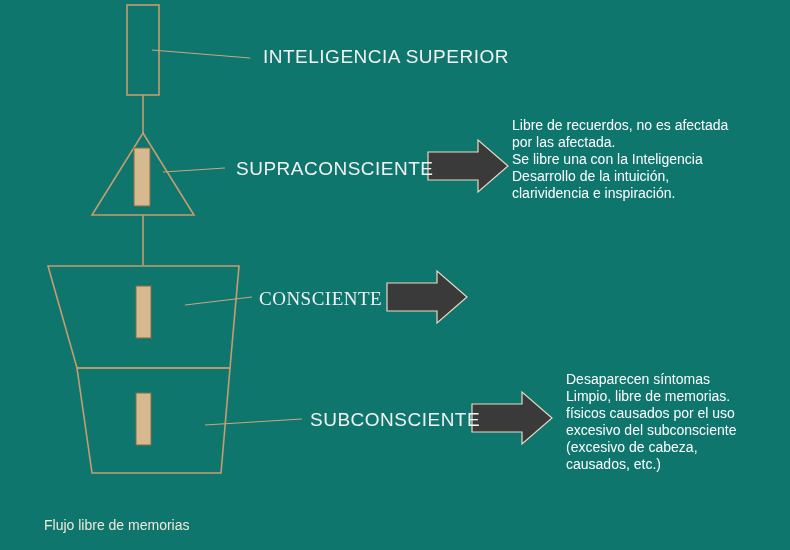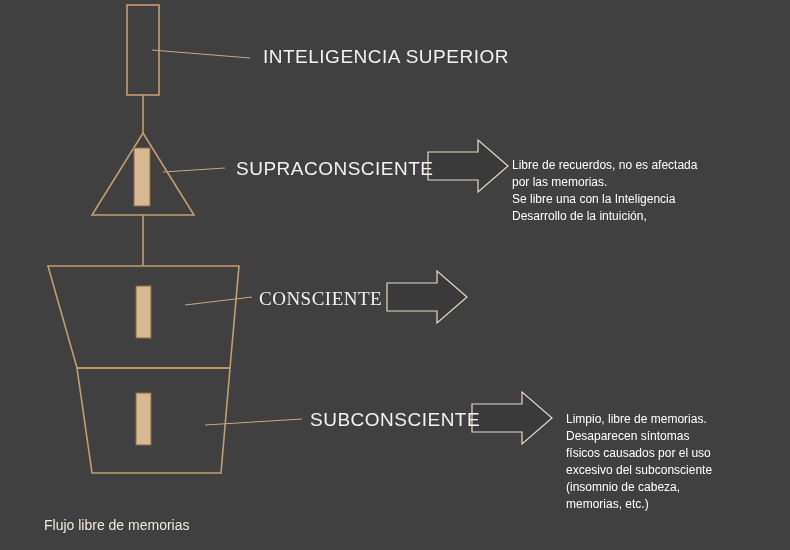--- a/index.html
+++ b/index.html
@@ -4,40 +4,39 @@
 <style>
   html, body {
     margin: 0;
     padding: 0;
     background: #000000;
   }
   #stage {
     position: relative;
     width: 790px;
     height: 550px;
-    background: #404040;
+    background: #0f766e;
     font-family: "Liberation Sans", sans-serif;
     overflow: hidden;
   }
   .label {
     position: absolute;
     color: #ffffff;
     white-space: nowrap;
   }
   .main-label {
     font-size: 19px;
     letter-spacing: 0.5px;
     color: #f2f2f2;
   }
   .note {
     position: absolute;
     color: #ffffff;
-    font-size: 12px;
+    font-size: 14px;
     line-height: 17px;
-    margin-top: 40px;
   }
   .note div { white-space: nowrap; }
   .footer {
     position: absolute;
     color: #f0ead9;
     font-size: 14px;
     left: 44px;
     top: 517px;
   }
   svg.overlay {
@@ -104,30 +103,31 @@
   <div class="label main-label" style="left:263px; top:46px;">INTELIGENCIA SUPERIOR</div>
 
   <div class="label main-label" style="left:236px; top:158px;">SUPRACONSCIENTE</div>
 
   <div class="label main-label" style="left:259px; top:288px;font-family:Liberation Serif, serif;">CONSCIENTE</div>
 
   <div class="label main-label" style="left:310px; top:409px;">SUBCONSCIENTE</div>
 
   <div class="note" style="left:512px; top:117px;">
     <div>Libre de recuerdos, no es afectada</div>
-    <div>por las memorias.</div>
+    <div>por las afectada.</div>
     <div> Se libre una con la Inteligencia</div>
     <div>Desarrollo de la intuición,</div>
+    <div>clarividencia e inspiración.</div>
   </div>
 
 
   <div class="note" style="left:566px; top:371px;">
+    <div>Desaparecen síntomas</div>
     <div>Limpio, libre de memorias.</div>
-    <div>Desaparecen síntomas</div>
     <div>físicos causados por el uso</div>
     <div>excesivo del subconsciente</div>
-    <div>(insomnio de cabeza,</div>
-    <div>memorias, etc.)</div>
+    <div>(excesivo de cabeza,</div>
+    <div>causados, etc.)</div>
   </div>
 
   <div class="footer">Flujo libre de memorias</div>
 
 </div>
 
 </body></html>

